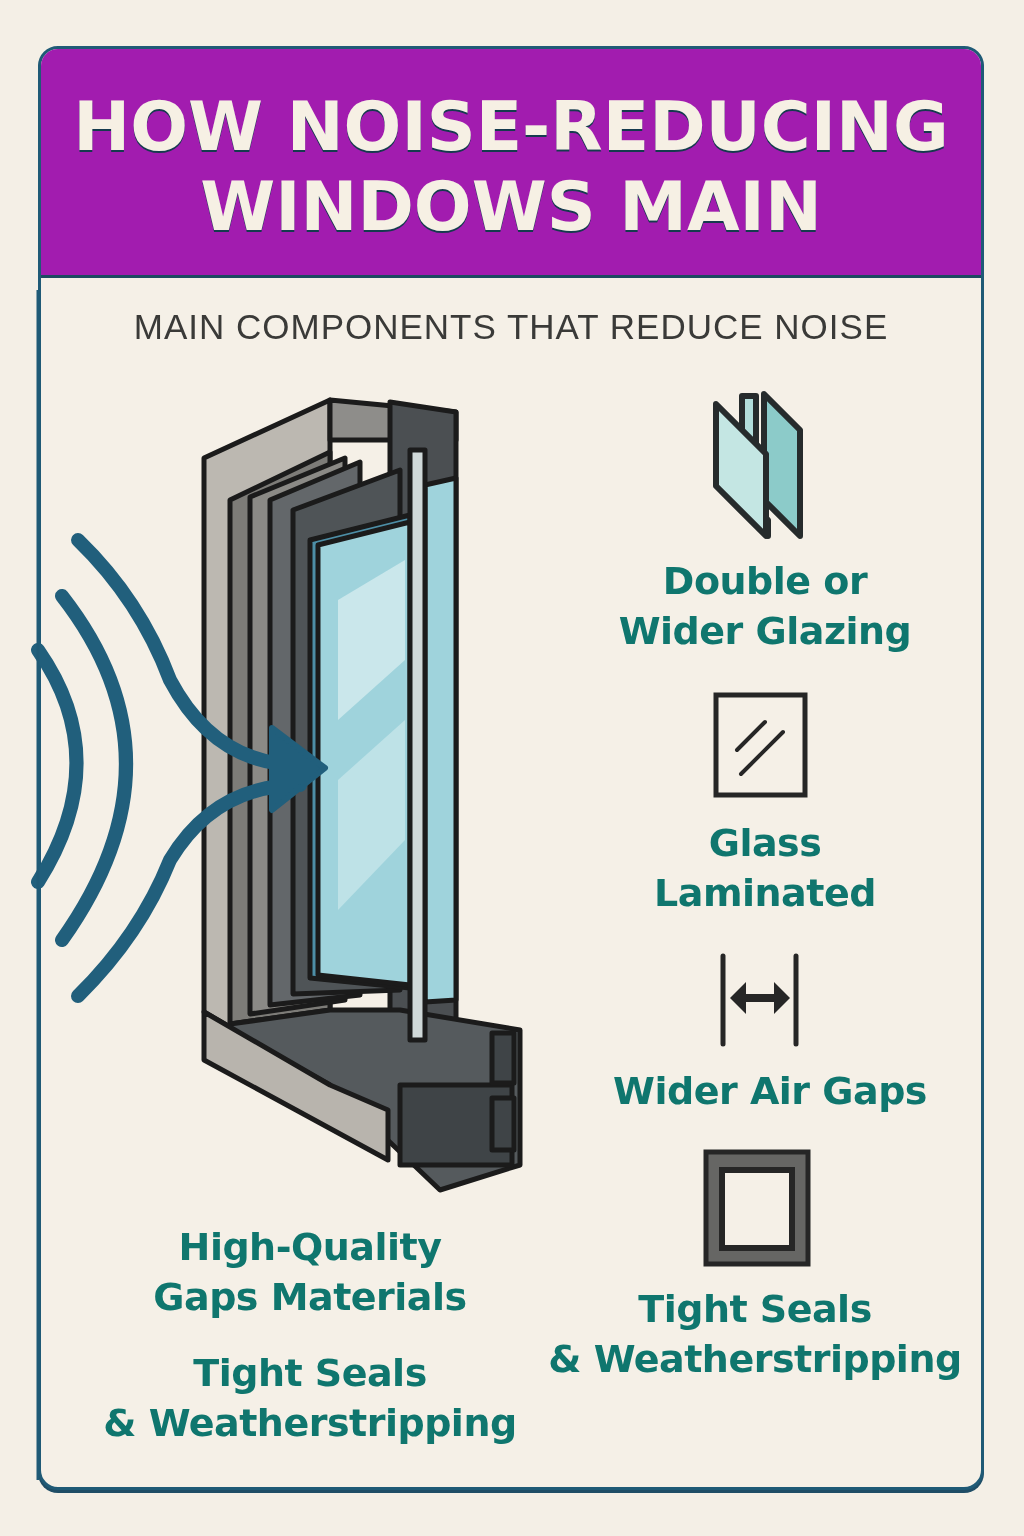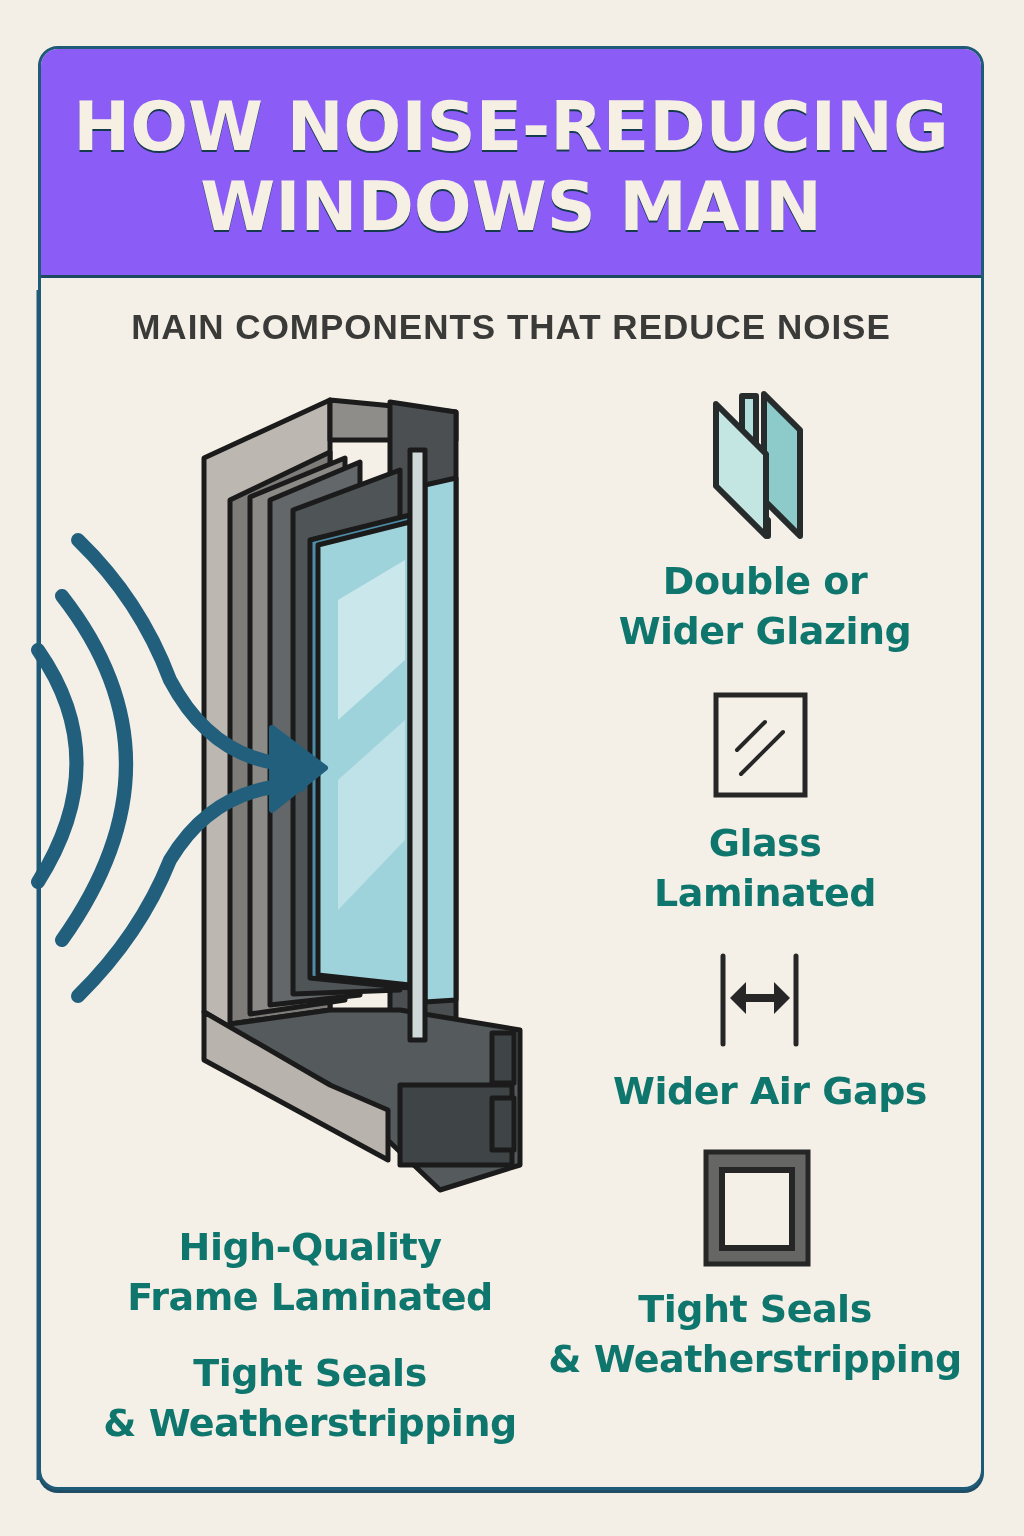--- a/index.html
+++ b/index.html
@@ -6,31 +6,31 @@
   body {
     width:1024px; height:1536px; background:#f4efe6; position:relative; overflow:hidden;
     font-family:"DejaVu Sans", sans-serif;
   }
   .card {
     position:absolute; left:38px; top:46px; width:946px; height:1444px;
     border:3px solid #1f5a76; border-radius:20px; background:#f5f0e7;
     box-shadow:0 3px 0 #1f4d66; overflow:hidden; box-sizing:border-box;
   }
   .header {
-    position:absolute; left:0; top:0; width:100%; height:226px; background:#8b5cf6;
+    position:absolute; left:0; top:0; width:100%; height:226px; background:#a21caf;
     border-bottom:3px solid #1c4a61;
   }
   .title {
     position:absolute; left:0; top:38px; width:100%; text-align:center;
     color:#f6f0e4; font-weight:bold; font-size:68px; line-height:80px; letter-spacing:0px;
     font-family:"DejaVu Sans", sans-serif; text-shadow:0 2px 0 #153b4e;
   }
   .subtitle {
     position:absolute; left:0; top:258px; width:100%; text-align:center;
-    color:#3a3a38; font-size:35px; font-weight:bold; letter-spacing:1px;
+    color:#3a3a38; font-size:35px; font-weight:normal; letter-spacing:1px;
     font-family:"Liberation Sans", sans-serif;
   }
   .label {
     position:absolute; text-align:center; color:#0f766e; font-weight:bold;
     font-size:38px; line-height:50px; font-family:"DejaVu Sans", sans-serif; letter-spacing:-0.5px;
   }
   svg { position:absolute; overflow:visible; }
 </style>
 </head>
 <body>
@@ -121,18 +121,18 @@
 <div class="label" style="left:590px;top:1066px;width:360px;">
   <div>Wider Air Gaps</div>
 </div>
 <div class="label" style="left:545px;top:1284px;width:420px;">
   <div>Tight Seals</div>
   <div>&amp; Weatherstripping</div>
 </div>
 
 <div class="label" style="left:110px;top:1222px;width:400px;">
   <div>High-Quality</div>
-  <div>Frame Laminated</div>
+  <div>Gaps Materials</div>
 </div>
 <div class="label" style="left:100px;top:1348px;width:420px;">
   <div>Tight Seals</div>
   <div>&amp; Weatherstripping</div>
 </div>
 
 </body></html>

